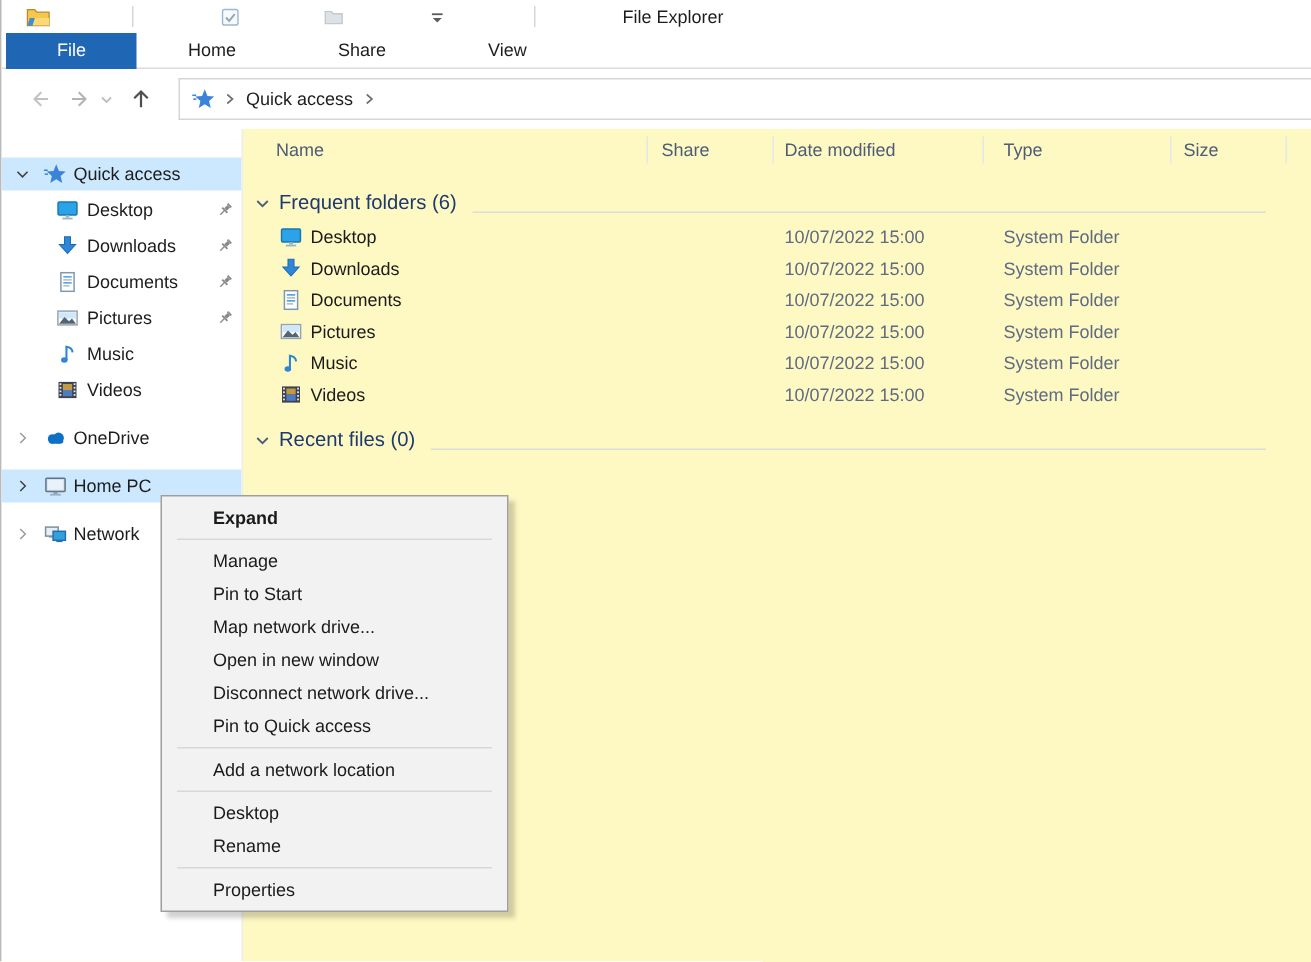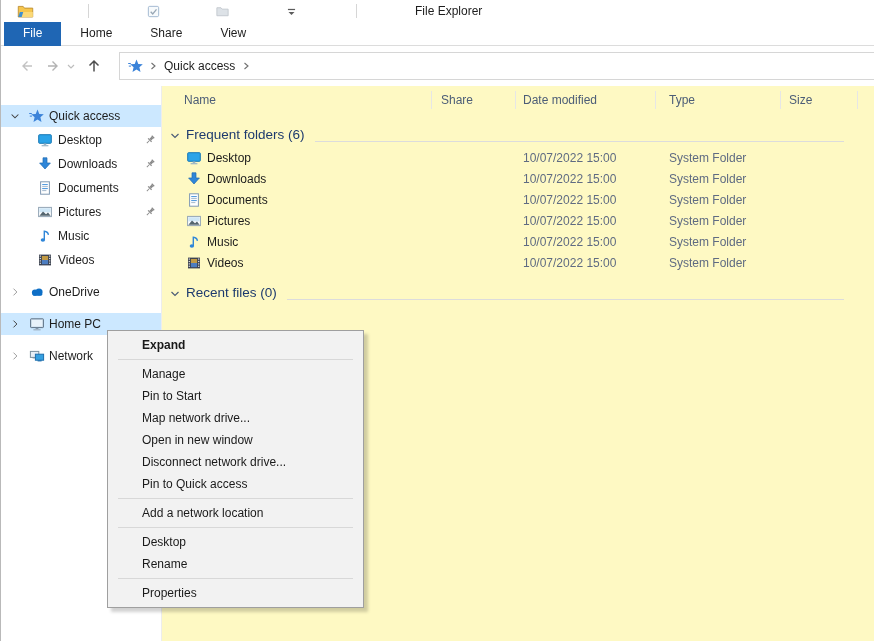--- a/index.html
+++ b/index.html
@@ -10,21 +10,21 @@
     border-left:1px solid #b9b9b9; color:#1d1d1d;
   }
   
   .titlebar { position:absolute; left:0; top:0; right:0; height:22px; display:flex; align-items:center; padding-left:16px;gap:48px; }
   .titlebar .ic { width:17px; height:17px; display:inline-block; }
   .tb-sep { width:1px; height:14px; background:#d6d6d6; margin:0 6px; }
   .qat-ic { width:15px; height:15px; margin:0 3px; }
   .win-title { font-size:12px; color:#1d1d1d; margin-left:4px; }
   
   .tabrow { position:absolute; left:0; top:22px; right:0; height:24px; background:#fff; border-bottom:1px solid #dcdcdc; display:flex; }
-  .tab { height:24px; line-height:23px; font-size:12px; padding:0 19px; color:#1d1d1d; }
+  .tab { height:24px; line-height:23px; font-size:12px; padding:0 34px; color:#1d1d1d; }
   .tab.active { background:#1f66b4; color:#fff; margin-left:3px; }
   
   .addrrow { position:absolute; left:0; top:46px; right:0; height:40px; background:#fff; }
   .nav-ic { position:absolute; width:18px; height:18px; top:11px; }
   .addrbox { position:absolute; left:118px; right:0; top:6px; height:28px; border:1px solid #d6d6d6; border-right:none; background:#fff; display:flex; align-items:center; padding-left:8px; }
   .addrbox .crumb { font-size:12px; color:#1d1d1d; margin:0 2px; }
   .bc-chev { width:10px; height:10px; margin:0 4px; }
   
   .sidebar { position:absolute; left:0; top:86px; width:160px; bottom:0; background:#fff; }
   .side-div { position:absolute; left:160px; top:86px; width:1px; bottom:0; background:#ededed; }
@@ -48,21 +48,21 @@
   .grouphdr .glbl { font-size:13.5px; color:#1d3a6e; white-space:nowrap; }
   .grouphdr .gline { flex:1; border-top:1px solid #dcdcdc; margin-left:10px; }
   
   .frow { position:absolute; left:0; right:0; height:21px; }
   .frow .ric { position:absolute; left:24px; top:2px; width:16px; height:16px; }
   .frow .rnm { position:absolute; left:45px; top:3px; font-size:12px; color:#1b1b1b; }
   .frow .rdt { position:absolute; left:361px; top:3px; font-size:12px; color:#5f6b82; }
   .frow .rtp { position:absolute; left:507px; top:3px; font-size:12px; color:#5f6b82; }
   
   .ctxmenu {
-    position:absolute; left:106px; top:330px; width:257px; z-index:10;
+    position:absolute; left:106px; top:330px; width:232px; z-index:10;
     background:#f2f2f2; border:1px solid #9f9f9f; padding:3px 2px;
     box-shadow:4px 4px 3px rgba(0,0,0,0.18);
   }
   .menu-item { height:22px; line-height:22px; padding-left:32px; font-size:12px; color:#1a1a1a; }
   .menu-item.default { font-weight:bold; }
   .menu-sep { border-top:1px solid #d8d8d8; margin:3px 8px; height:0; }
 </style>
 </head>
 <body>
 

